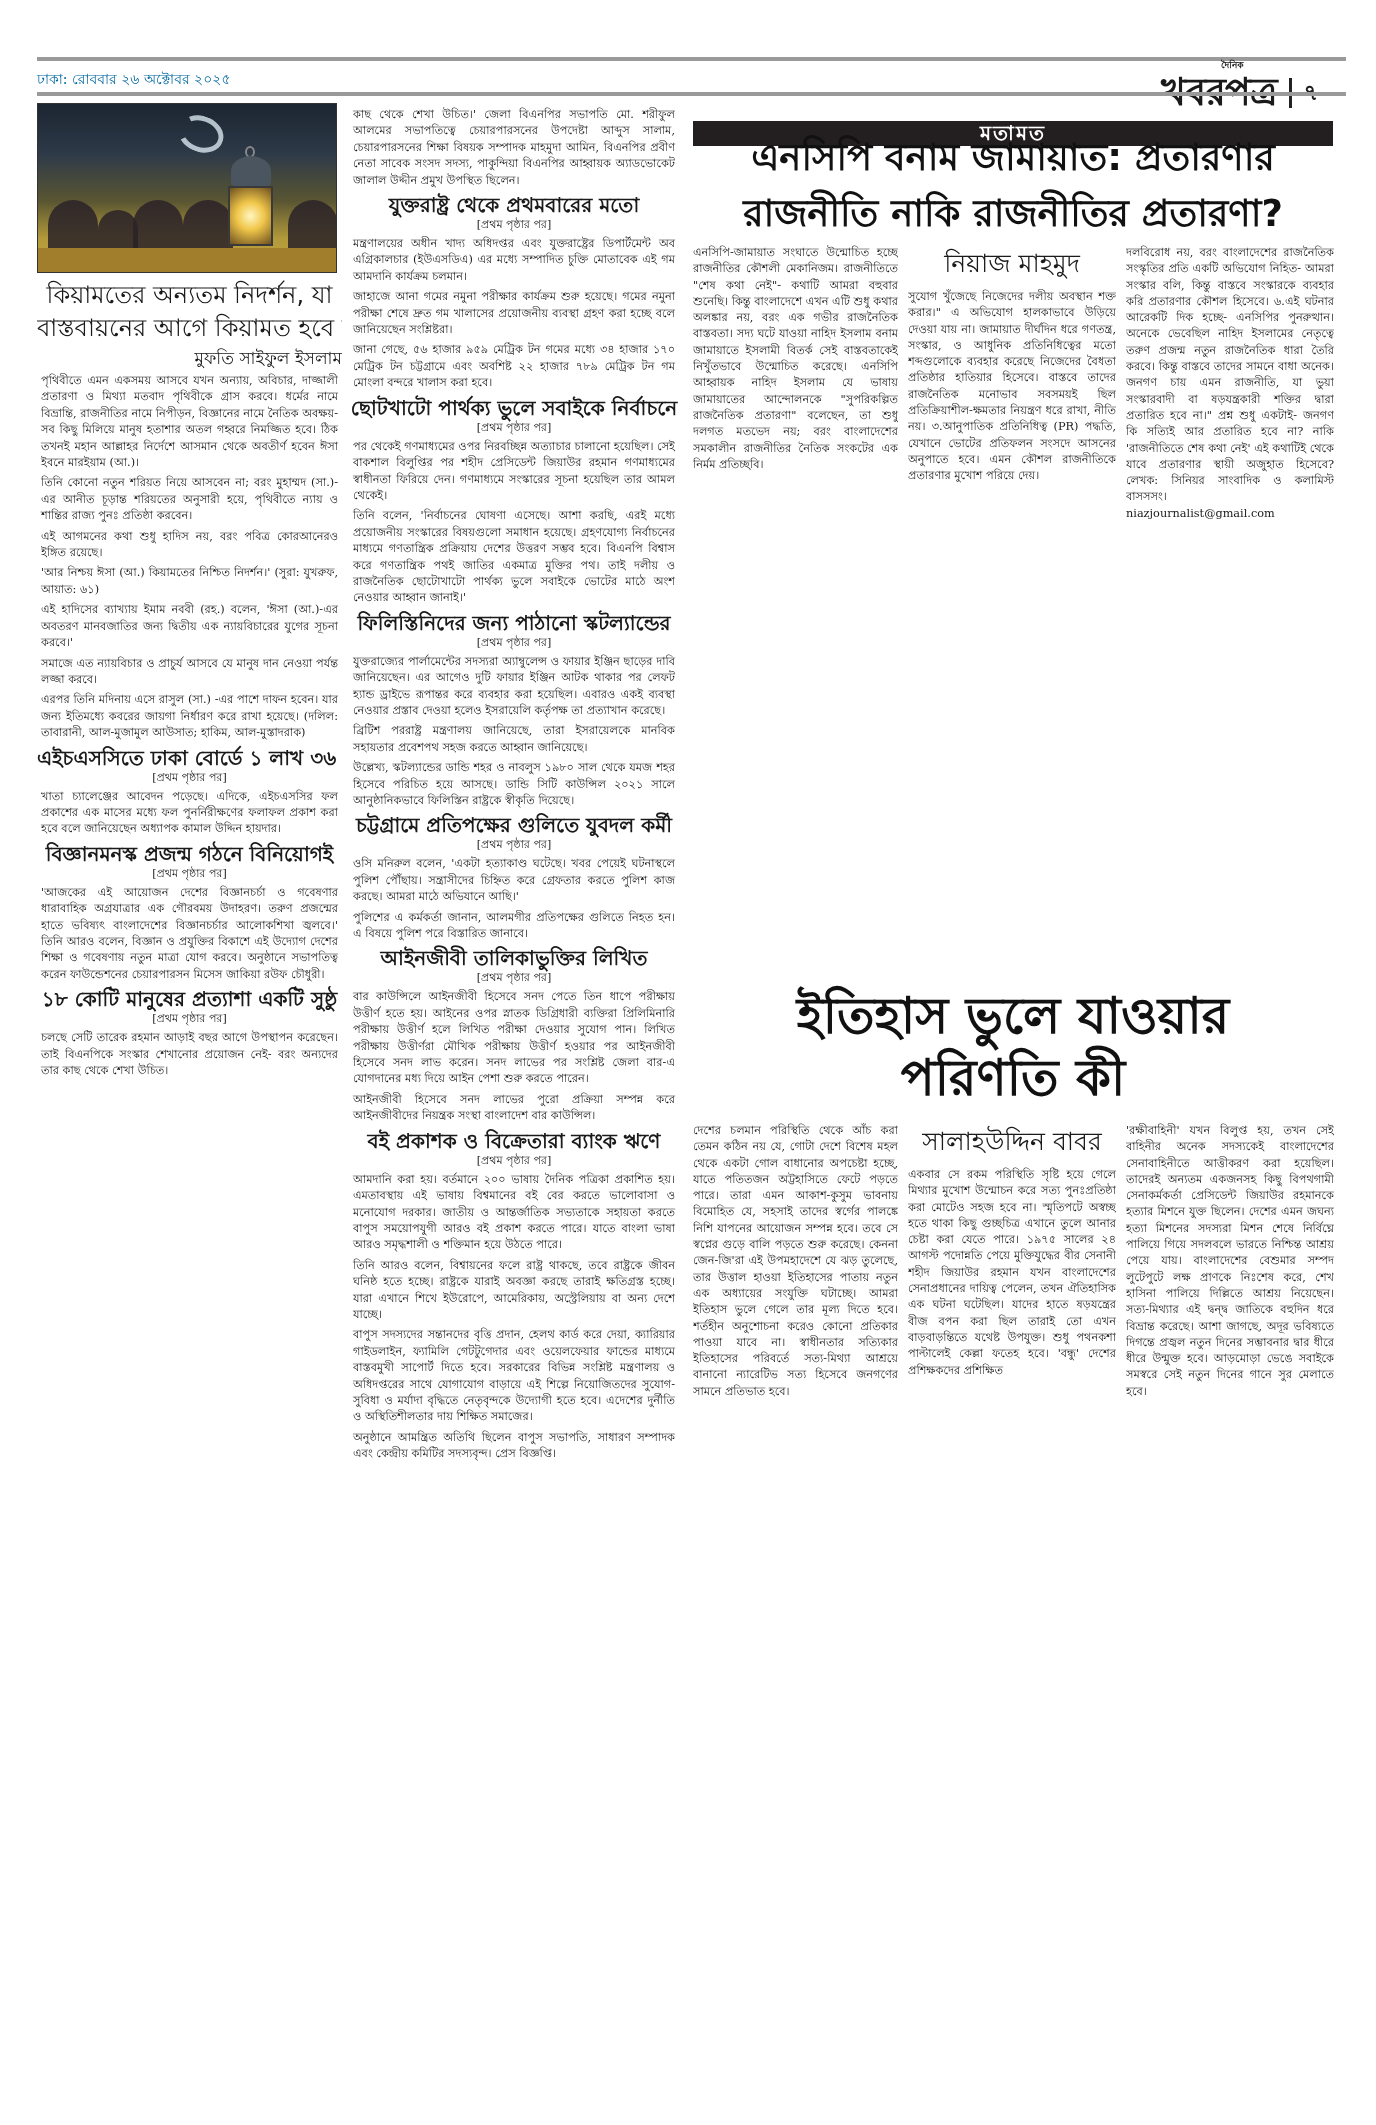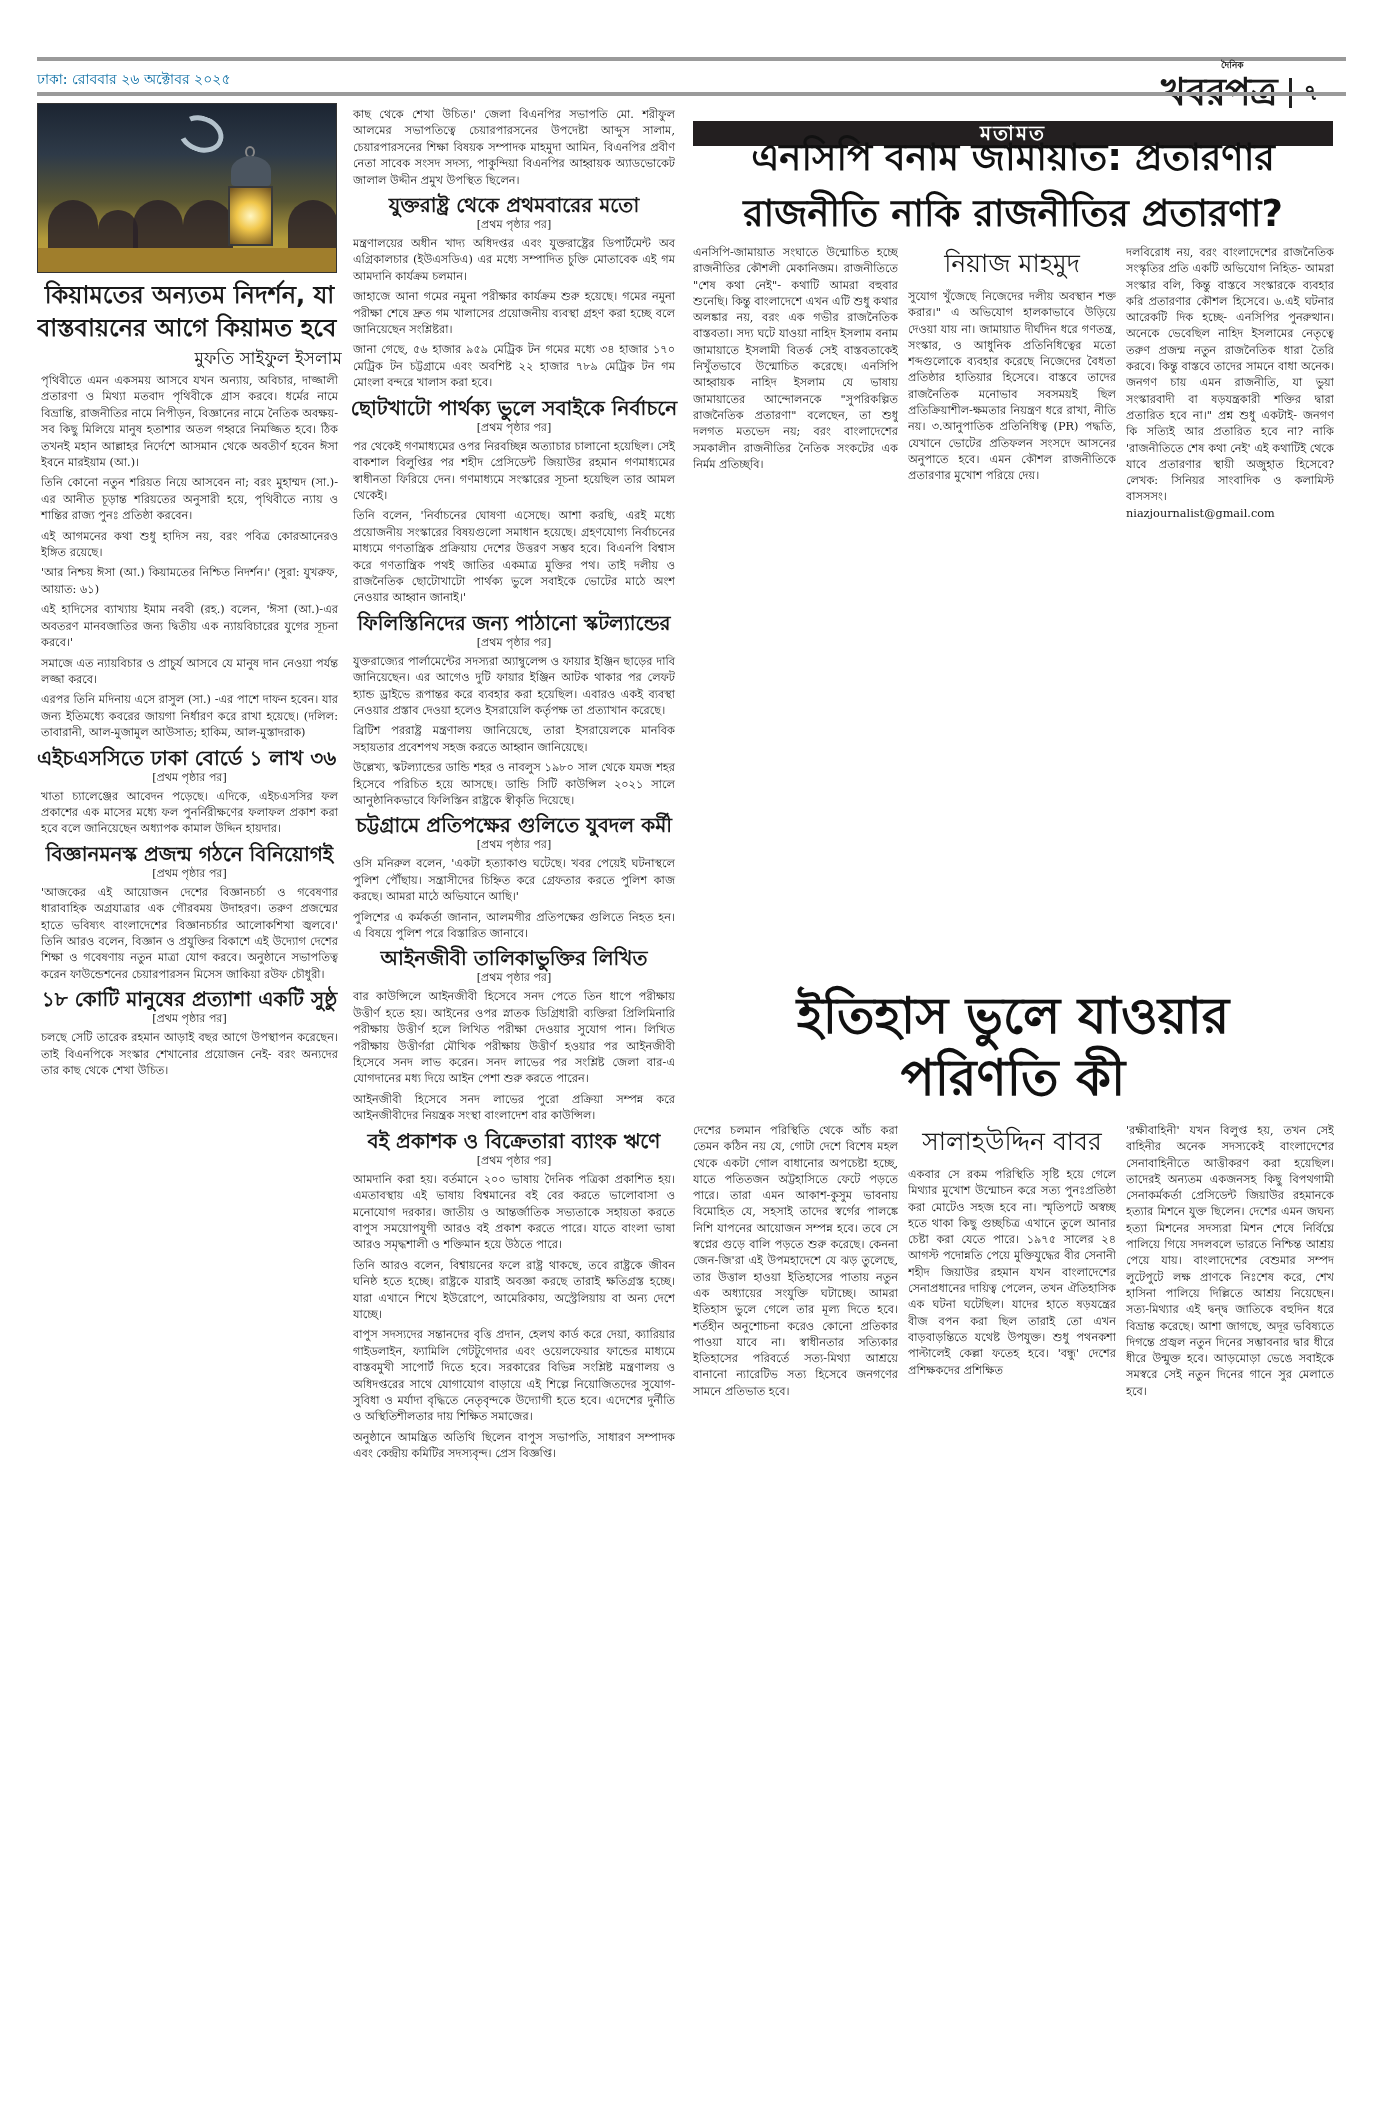--- a/index.html
+++ b/index.html
@@ -26,21 +26,21 @@
            background: linear-gradient(180deg, #1c2532 0%, #2e3a48 30%, #5a5632 58%, #b29a3a 80%, #c7a33f 100%); }
   .photo .moon { position: absolute; left: 140px; top: 12px; width: 46px; height: 36px; border-radius: 50%; border: 5px solid #d7e6ef; border-left-color: transparent; transform: rotate(20deg); opacity: .8; }
   .photo .domes { position: absolute; left: 0; bottom: 22px; width: 100%; height: 60px; }
   .photo .dome { position: absolute; bottom: 0; width: 50px; height: 50px; border-radius: 50% 50% 0 0; background: #2a2228; opacity: .85; }
   .photo .ground { position: absolute; left: 0; bottom: 0; width: 100%; height: 24px; background: #a07e2c; }
   .photo .lantern { position: absolute; left: 185px; top: 42px; width: 55px; height: 110px; }
   .lantern .cap { position: absolute; left: 8px; top: 10px; width: 40px; height: 30px; background: #4b5560; border-radius: 50% 50% 4px 4px; }
   .lantern .body { position: absolute; left: 5px; top: 40px; width: 45px; height: 60px; background: radial-gradient(circle, #fff6c2 0%, #f0c64a 40%, #6d5020 100%); border: 2px solid #3a3a3a; }
   .lantern .ring { position: absolute; left: 22px; top: 0; width: 10px; height: 12px; border: 2px solid #888; border-radius: 50%; }
 
-  .headline-main-l { font-family: "DejaVu Sans", sans-serif; font-size: 24px; line-height: 33px; text-align: center; margin-top: 6px; font-weight: 700; white-space: nowrap; }
+  .headline-main-l { font-family: "DejaVu Sans", sans-serif; font-size: 24px; line-height: 33px; text-align: center; margin-top: 6px; font-weight: 400; white-space: nowrap; }
   .byline { font-size: 17px; line-height: 22px; text-align: right; margin-top: 2px; }
   .sub-head { font-family: "DejaVu Sans", sans-serif; font-size: 20px; line-height: 25px; text-align: center; font-weight: bold; white-space: nowrap; margin-top: 4px; }
   .sub-cont { font-size: 11px; text-align: center; line-height: 14px; }
 
   
   #col2 { left: 349px; top: 103px; width: 330px; height: 2020px; }
 
   
   .section-bar { position: absolute; left: 693px; top: 101px; width: 640px; height: 25px; background: #231f20; color: #fff; text-align: center; font-family: "DejaVu Sans", sans-serif; font-size: 20px; font-weight: bold; line-height: 25px; letter-spacing: 2px; margin-top: 20px; }
   .op-headline { position: absolute; left: 693px; top: 130px; width: 640px; text-align: center; font-family: "DejaVu Sans", sans-serif; font-size: 37px; line-height: 56px; font-weight: bold; color: #111; }

